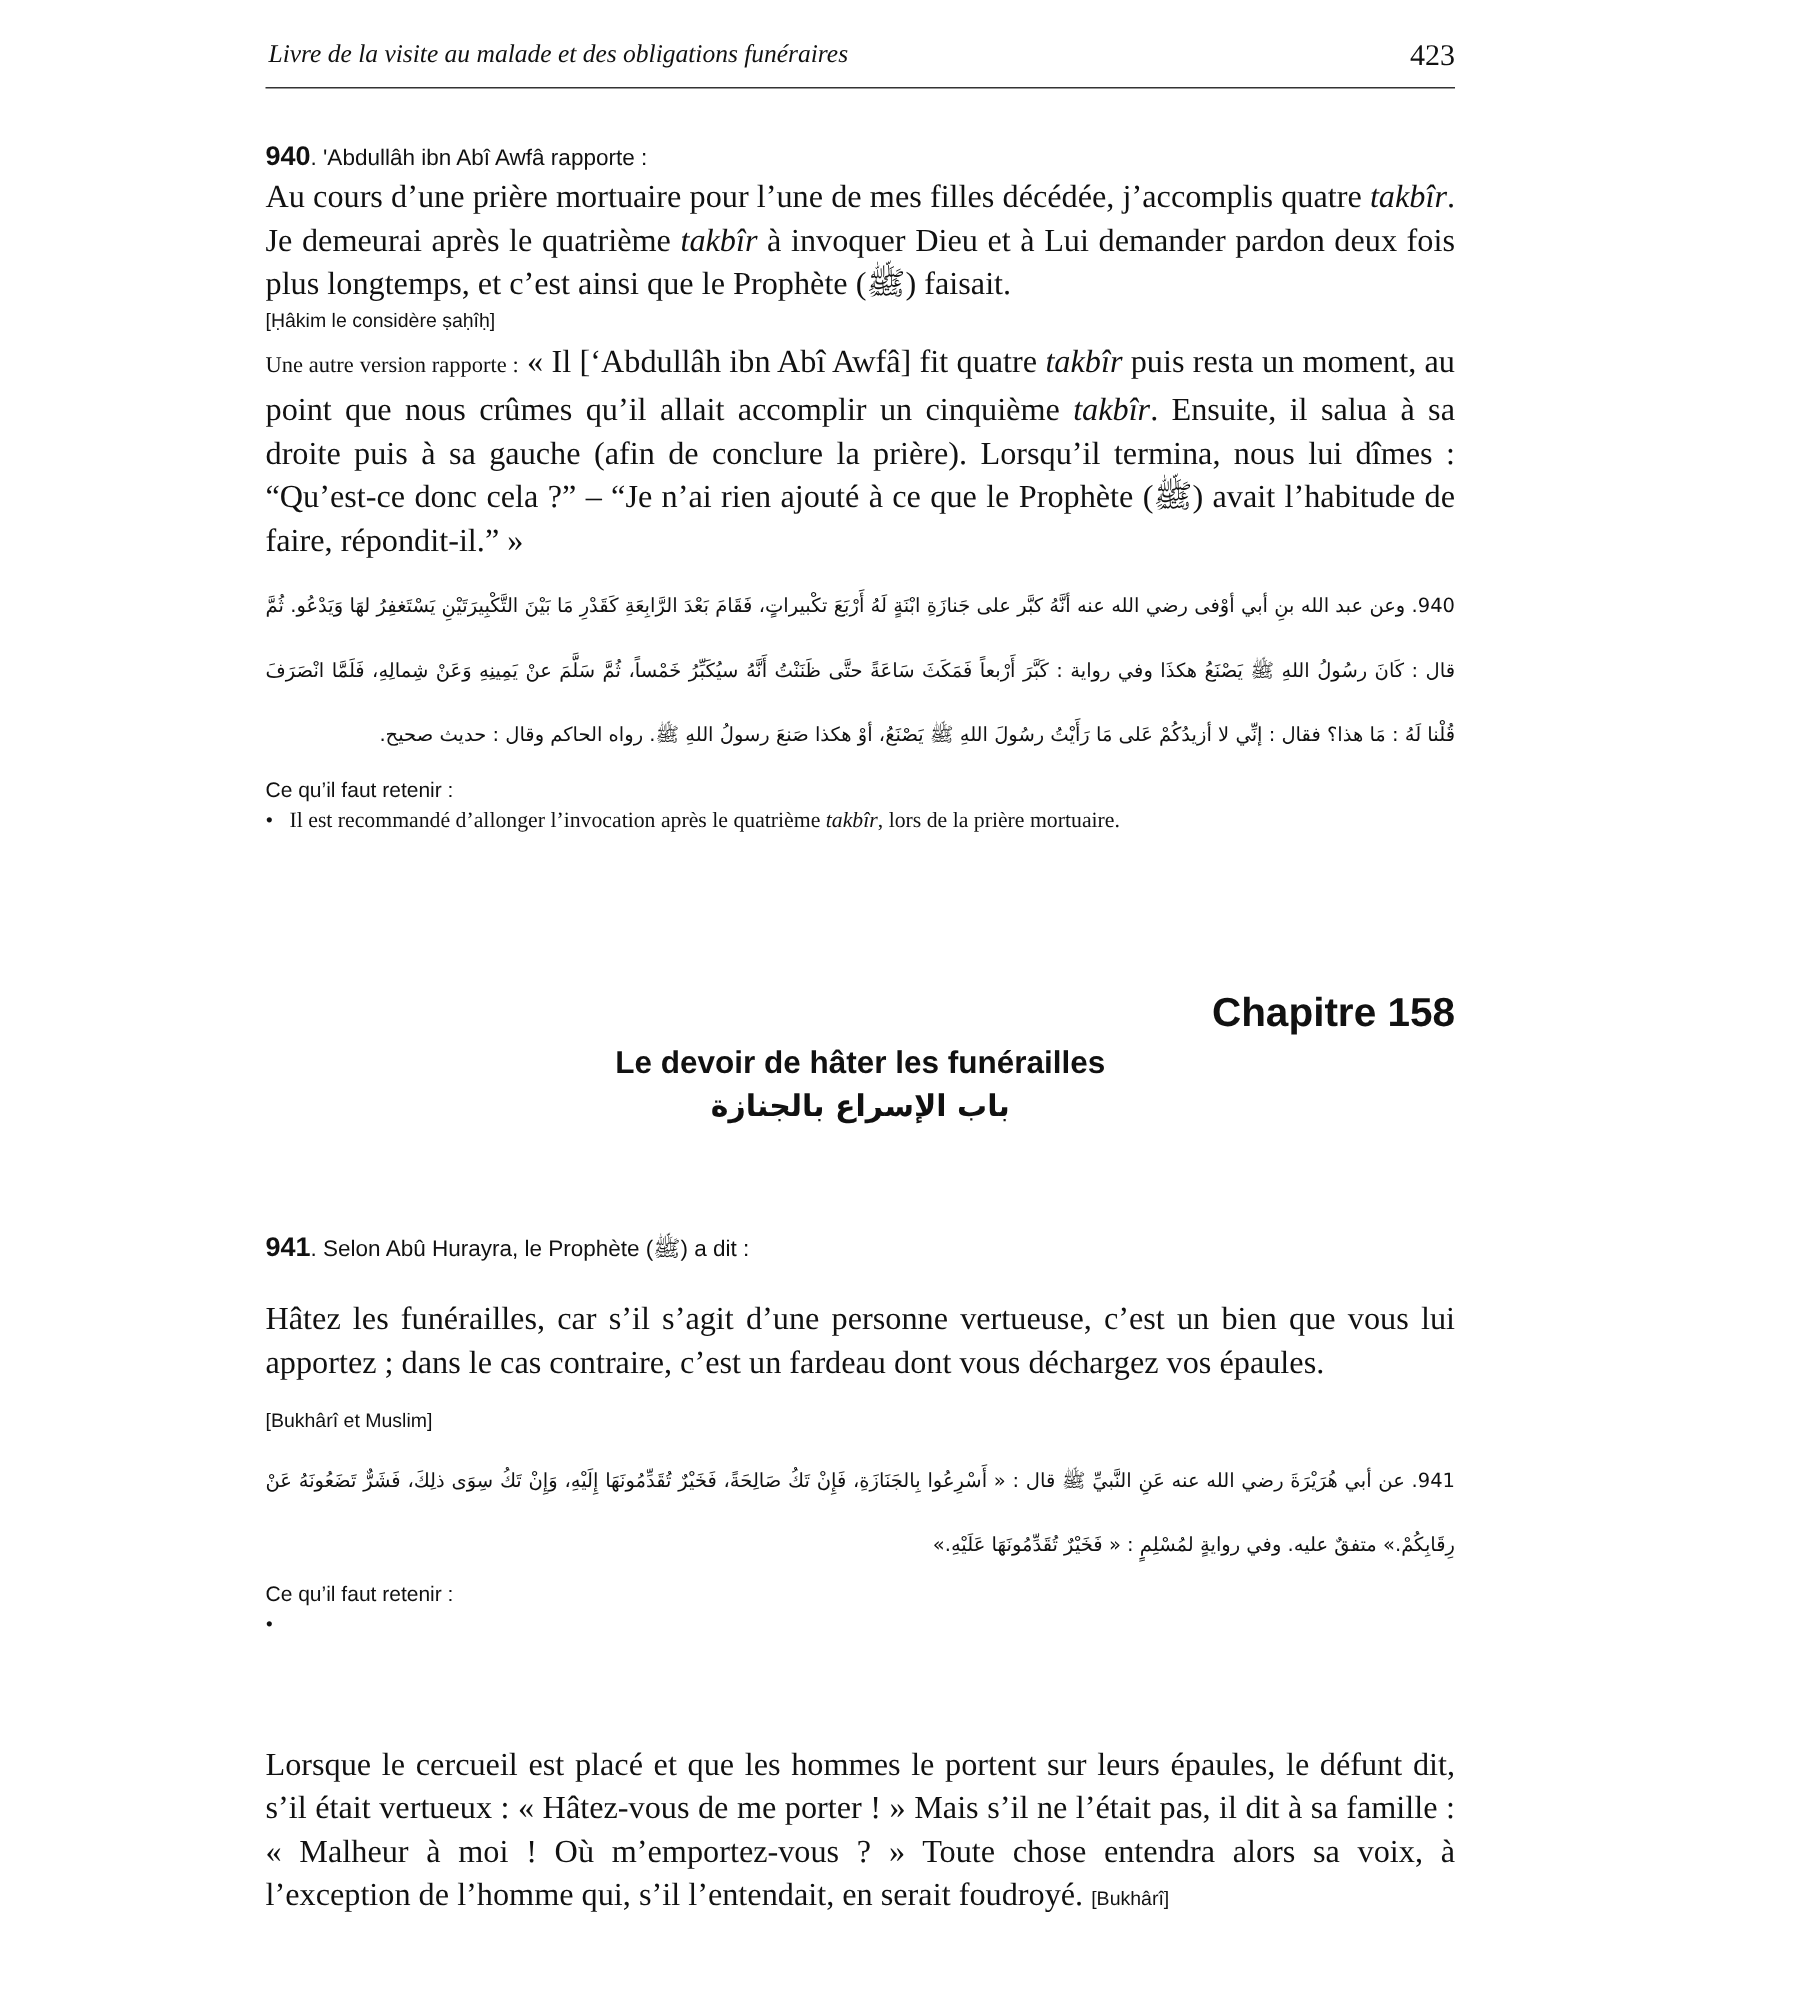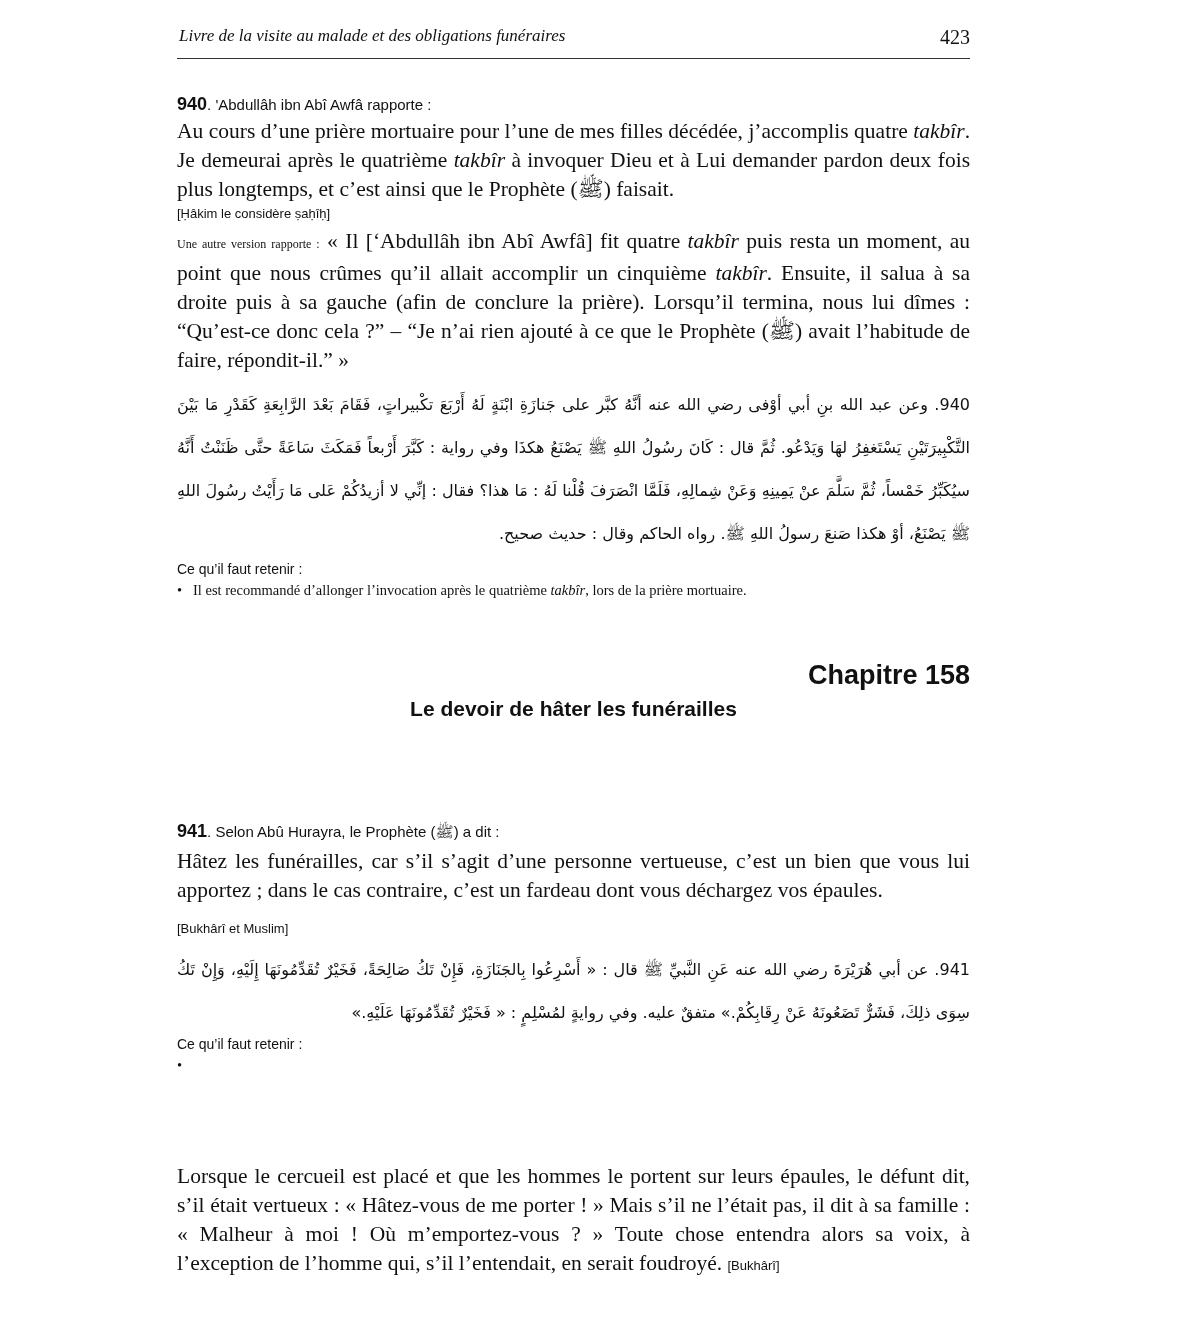--- a/index.html
+++ b/index.html
@@ -8,22 +8,22 @@
     .serif { font-family: "Liberation Serif", "DejaVu Serif", serif; }
     .sans { font-family: "Liberation Sans", "DejaVu Sans", sans-serif; }
     .running-head { position: absolute; top: 24px; left: 0; width: 793px; height: 34px; border-bottom: 1.5px solid #333; }
     .running-title { position: absolute; left: 2px; top: 2px; font-style: italic; font-size: 17px; }
     .page-number { position: absolute; right: 0; top: 2px; font-size: 20px; }
     .block { position: absolute; left: 0; width: 793px; }
     .intro { font-size: 15px; }
     .intro b { font-size: 18px; }
     .body-text { font-size: 21.5px; line-height: 29px; text-align: justify; }
     .source { font-size: 13px; }
-    .small-lead { font-size: 12px; }
-    .arabic { direction: rtl; text-align: justify; font-family: "DejaVu Sans", sans-serif; font-size: 16px; line-height: 43px; }
+    .small-lead { font-size: 15px; }
+    .arabic { direction: rtl; text-align: justify; font-family: "DejaVu Sans", sans-serif; font-size: 13px; line-height: 43px; }
     .retain-title { font-size: 14px; }
     .retain-item { font-size: 14.5px; line-height: 23px; padding-left: 16px; position: relative; text-align: justify; }
     .bullet { position: absolute; left: 0; top: 0; }
     .chapter { position: absolute; left: 0; width: 793px; text-align: center; }
     .chapter-num { font-weight: bold; font-size: 27px; text-align: right; }
     .chapter-title { font-weight: bold; font-size: 21px; margin-top: 6px; }
     .chapter-ar { font-weight: bold; font-size: 20px; direction: rtl; font-family: "DejaVu Sans", sans-serif; margin-top: 4px; }
     i { font-style: italic; }
   </style>
 </head>
@@ -42,25 +42,26 @@
     <div class="source sans" style="margin-top:2px;">[Ḥâkim le considère ṣaḥîḥ]</div>
     <div class="body-text serif" style="margin-top:6px;"><span class="small-lead">Une autre version rapporte :</span><span> « Il [‘Abdullâh ibn Abî Awfâ] fit quatre </span><i>takbîr</i><span> puis resta un moment, au point que nous crûmes qu’il allait accomplir un cinquième </span><i>takbîr</i><span>. Ensuite, il salua à sa droite puis à sa gauche (afin de conclure la prière). Lorsqu’il termina, nous lui dîmes : “Qu’est-ce donc cela ?” – “Je n’ai rien ajouté à ce que le Prophète (ﷺ) avait l’habitude de faire, répondit-il.” »</span></div>
     <div class="arabic" style="margin-top:8px;">940. وعن عبد الله بنِ أبي أوْفى رضي الله عنه أنَّهُ كبَّر على جَنازَةِ ابْنَةٍ لَهُ أَرْبَعَ تكْبيراتٍ، فَقَامَ بَعْدَ الرَّابِعَةِ كَقَدْرِ مَا بَيْنَ التَّكْبِيرَتَيْنِ يَسْتَغفِرُ لهَا وَيَدْعُو. ثُمَّ قال : كَانَ رسُولُ اللهِ ﷺ يَصْنَعُ هكذَا وفي رواية : كَبَّرَ أَرْبعاً فَمَكَثَ سَاعَةً حتَّى ظَنَنْتُ أَنَّهُ سيُكَبِّرُ خَمْساً، ثُمَّ سَلَّمَ عنْ يَمِينِهِ وَعَنْ شِمالِهِ، فَلَمَّا انْصَرَفَ قُلْنا لَهُ : مَا هذا؟ فقال : إنِّي لا أزيدُكُمْ عَلى مَا رَأَيْتُ رسُولَ اللهِ ﷺ يَصْنَعُ، أوْ هكذا صَنعَ رسولُ اللهِ ﷺ. رواه الحاكم وقال : حديث صحيح.</div>
     <div class="retain-title sans" style="margin-top:6px;">Ce qu’il faut retenir :</div>
     <div class="retain-item serif" style="margin-top:2px;"><span class="bullet">•</span><span>Il est recommandé d’allonger l’invocation après le quatrième </span><i>takbîr</i><span>, lors de la prière mortuaire.</span></div>
   </div>
 
   <div class="chapter sans" style="top:660px;">
     <div class="chapter-num">Chapitre 158</div>
     <div class="chapter-title">Le devoir de hâter les funérailles</div>
+    <div class="chapter-ar">باب الإسراع بالجنازة</div>
   </div>
 
   <div class="block" style="top:821px;">
     <div class="intro sans"><b>941</b><span>. Selon Abû Hurayra, le Prophète (ﷺ) a dit :</span></div>
-    <div class="body-text serif" style="margin-top:2px;">Hâtez les funérailles, car s’il s’agit d’une personne vertueuse, c’est un bien que vous lui apportez ; dans le cas contraire, c’est un fardeau dont vous déchargez vos épaules.</div>
+    <div class="body-text serif" style="margin-top:20px;">Hâtez les funérailles, car s’il s’agit d’une personne vertueuse, c’est un bien que vous lui apportez ; dans le cas contraire, c’est un fardeau dont vous déchargez vos épaules.</div>
     <div class="source sans" style="margin-top:16px;">[Bukhârî et Muslim]</div>
     <div class="arabic" style="margin-top:12px;">941. عن أبي هُرَيْرَةَ رضي الله عنه عَنِ النَّبيِّ ﷺ قال : « أَسْرِعُوا بِالجَنَازَةِ، فَإِنْ تَكُ صَالِحَةً، فَخَيْرٌ تُقَدِّمُونَهَا إِلَيْهِ، وَإِنْ تَكُ سِوَى ذلِكَ، فَشَرٌّ تَضَعُونَهُ عَنْ رِقَابِكُمْ.» متفقٌ عليه. وفي روايةٍ لمُسْلِمٍ : « فَخَيْرٌ تُقَدِّمُونَهَا عَلَيْهِ.»</div>
     <div class="retain-title sans" style="margin-top:2px;">Ce qu’il faut retenir :</div>
     <div class="retain-item serif" style="margin-top:2px;"><span class="bullet">•</span></div>
   </div>
 
   <div class="block" style="top:1160px;">
     <div class="body-text serif" style="margin-top:2px;"><span>Lorsque le cercueil est placé et que les hommes le portent sur leurs épaules, le défunt dit, s’il était vertueux : « Hâtez-vous de me porter ! » Mais s’il ne l’était pas, il dit à sa famille : « Malheur à moi ! Où m’emportez-vous ? » Toute chose entendra alors sa voix, à l’exception de l’homme qui, s’il l’entendait, en serait foudroyé.</span> <span class="source sans">[Bukhârî]</span></div>
   </div>
 

